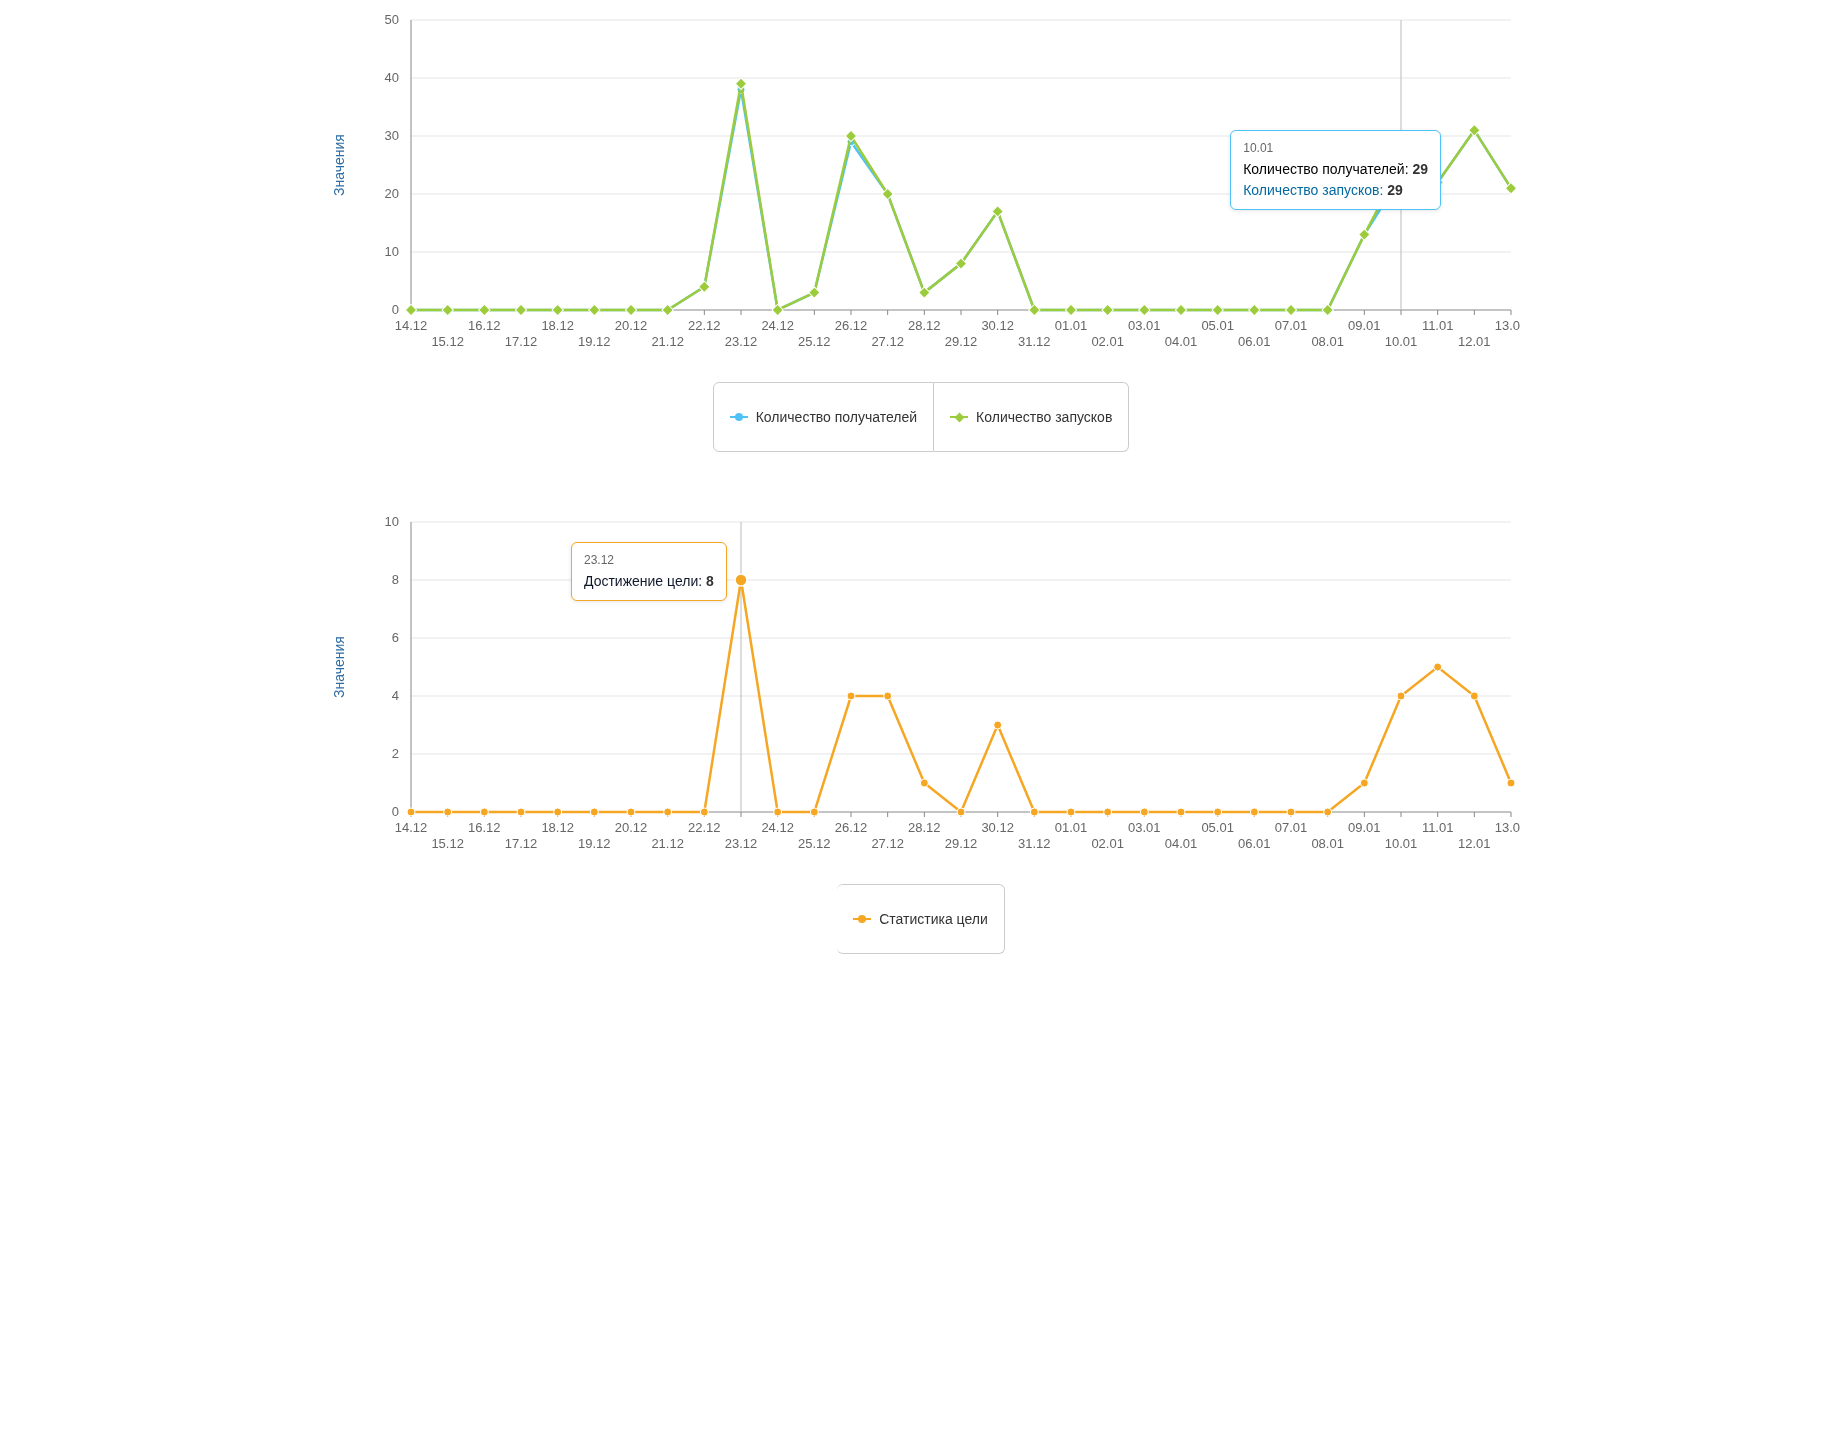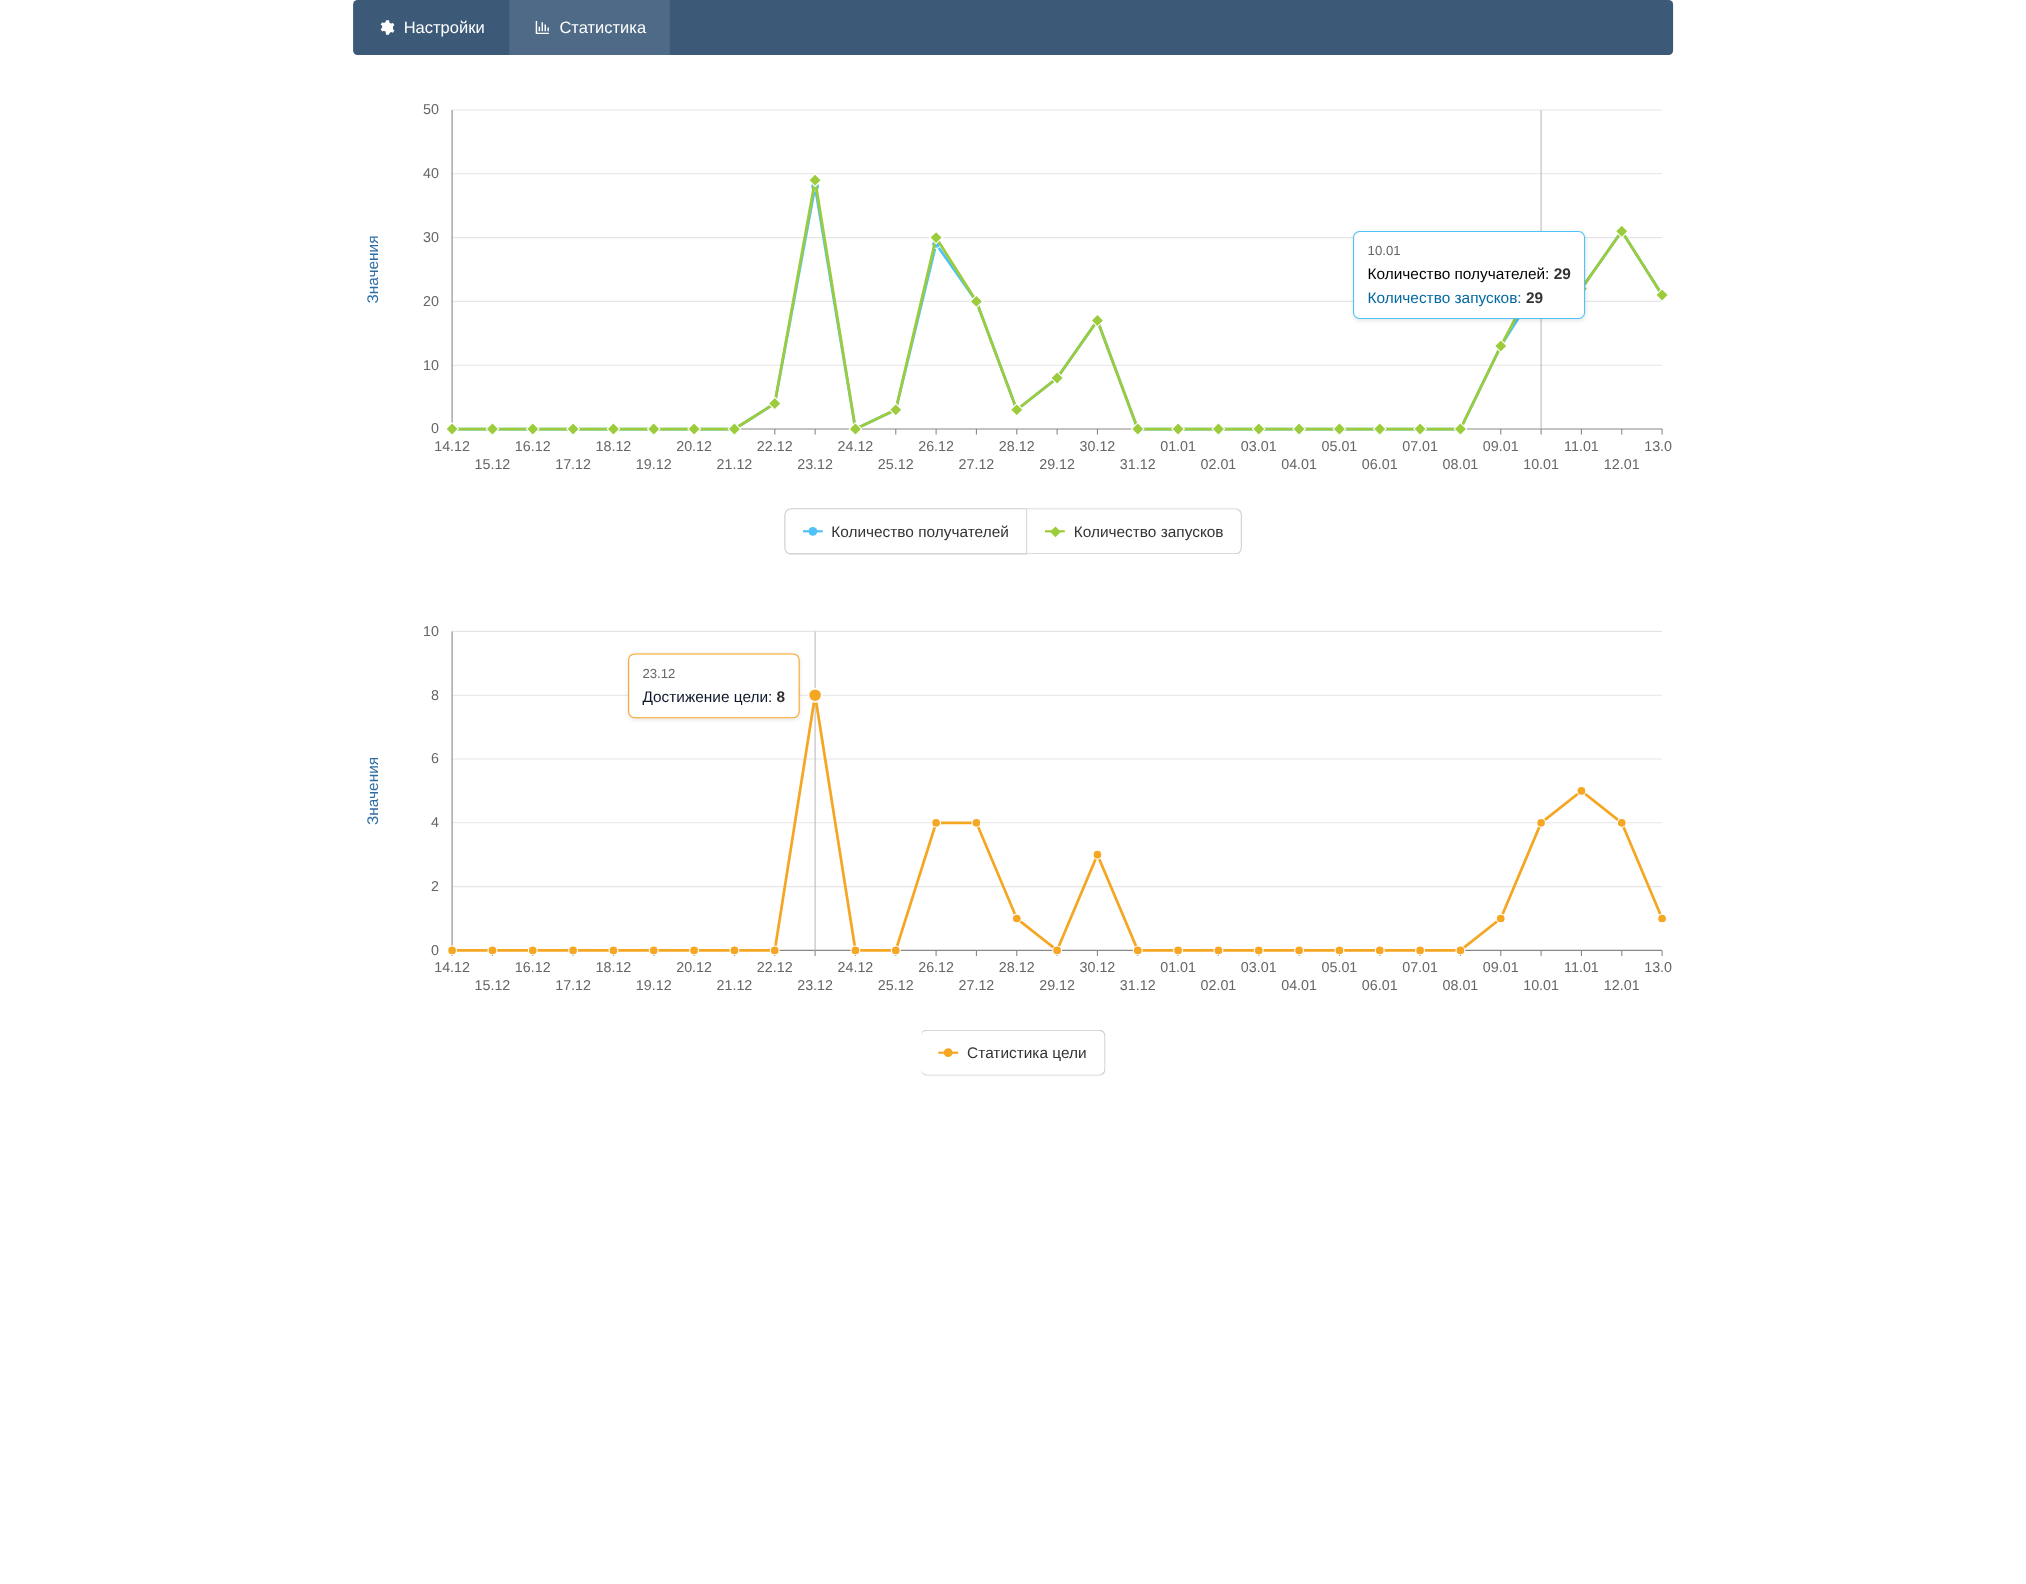--- a/index.html
+++ b/index.html
@@ -8,55 +8,41 @@
   .navbar{background:#3c5a77;border-radius:4px;display:flex;align-items:stretch;height:50px;margin-bottom:30px}
   .nav-item{display:flex;align-items:center;gap:8px;padding:0 22px;color:#fff;font-size:15px;cursor:pointer}
   .nav-item.active{background:#4e6a86}
   .nav-item svg{width:16px;height:16px;fill:#fff}
   
   .chart-wrap{position:relative;margin-bottom:50px}
   svg.chart{display:block}
   .ylabel{position:absolute;left:6px;top:50%;transform:translate(-50%,-50%) rotate(-90deg);color:#2e6da4;font-size:14px;white-space:nowrap}
   
   .legend{display:flex;justify-content:center;gap:0;margin-top:12px}
-  .legend-pill{display:flex;align-items:center;gap:8px;padding:12px 16px;border:1px solid #ccc;font-size:14px;color:#333;background:#fff}
+  .legend-pill{display:flex;align-items:center;gap:8px;padding:26px 16px;border:1px solid #ccc;font-size:14px;color:#333;background:#fff}
   .legend-pill:first-child{border-radius:6px 0 0 6px}
   .legend-pill:last-child{border-radius:0 6px 6px 0;border-left:none}
   .legend-pill.single{border-radius:6px}
   .legend-marker{width:18px;height:10px;position:relative}
   .legend-marker::before{content:"";position:absolute;left:0;right:0;top:4px;height:2px;background:currentColor}
   .legend-marker::after{content:"";position:absolute;left:5px;top:1px;width:8px;height:8px;border-radius:50%;background:currentColor}
   .legend-marker.diamond::after{border-radius:0;transform:rotate(45deg);width:7px;height:7px;top:1.5px;left:5.5px}
   
   .tooltip{position:absolute;background:#fff;border:1px solid;border-radius:6px;padding:8px 12px;font-size:14px;line-height:1.5;box-shadow:0 1px 4px rgba(0,0,0,.1);white-space:nowrap}
   .tooltip .tt-date{font-size:12px;color:#666;margin-bottom:2px}
   .tooltip .tt-row b{color:#333}
   .axis-line{stroke:#888;stroke-width:1}
   .grid-line{stroke:#e5e5e5;stroke-width:1}
   .crosshair{stroke:#bbb;stroke-width:1}
 </style>
 </head>
 <body>
 
 <div class="page">
 
-  <div class="navbar">
-    <div class="nav-item">
-      <svg viewBox="0 0 24 24">
-          <path d="M12 8a4 4 0 100 8 4 4 0 000-8zm9.4 4a7.5 7.5 0 00-.1-1.3l2.1-1.6-2-3.4-2.5 1a7.6 7.6 0 00-2.2-1.3L16 2h-4l-.7 2.4a7.6 7.6 0 00-2.2 1.3l-2.5-1-2 3.4 2.1 1.6a7.5 7.5 0 000 2.6l-2.1 1.6 2 3.4 2.5-1a7.6 7.6 0 002.2 1.3L12 22h4l.7-2.4a7.6 7.6 0 002.2-1.3l2.5 1 2-3.4-2.1-1.6c.1-.4.1-.9.1-1.3z"></path>
-        </svg>
-      <span>Настройки</span>
-    </div>
-    <div class="nav-item active">
-      <svg viewBox="0 0 24 24">
-          <path d="M3 3v18h18v-2H5V3H3zm4 8h2v6H7v-6zm4-6h2v12h-2V5zm4 3h2v9h-2V8zm4 4h2v5h-2v-5z"></path>
-        </svg>
-      <span>Статистика</span>
-    </div>
-  </div>
 
   <div id="charts">
       <div class="chart-wrap">
         <div class="ylabel" style="left: 18px; top: 165px;">Значения</div>
         <svg class="chart" width="1200" height="370">
           <line x1="90" x2="1190" y1="310" y2="310" class="axis-line"></line>
           <text x="78" y="314" text-anchor="end" style="font-size:13px;fill:#666">0</text>
           <line x1="90" x2="1190" y1="252" y2="252" class="grid-line"></line>
           <text x="78" y="256" text-anchor="end" style="font-size:13px;fill:#666">10</text>
           <line x1="90" x2="1190" y1="194" y2="194" class="grid-line"></line>

